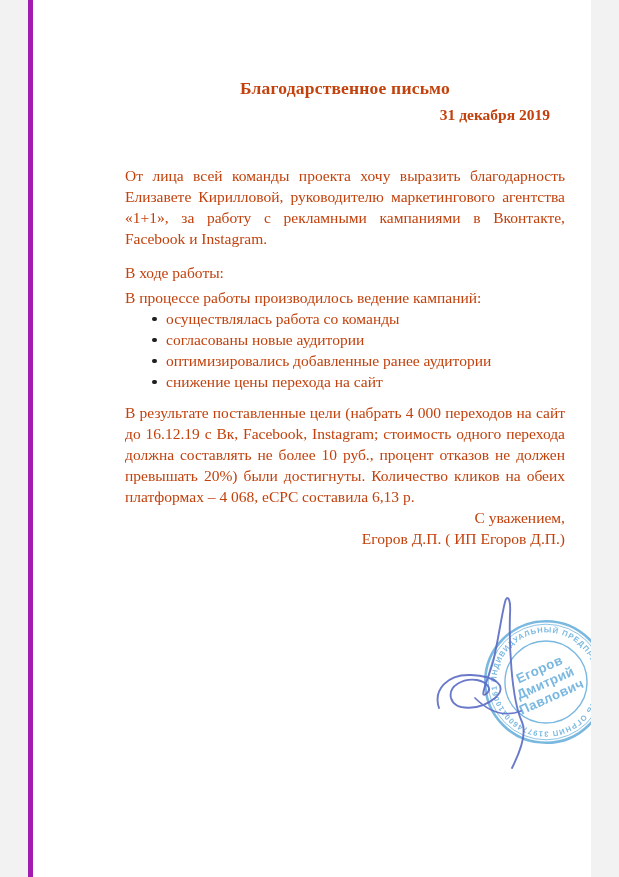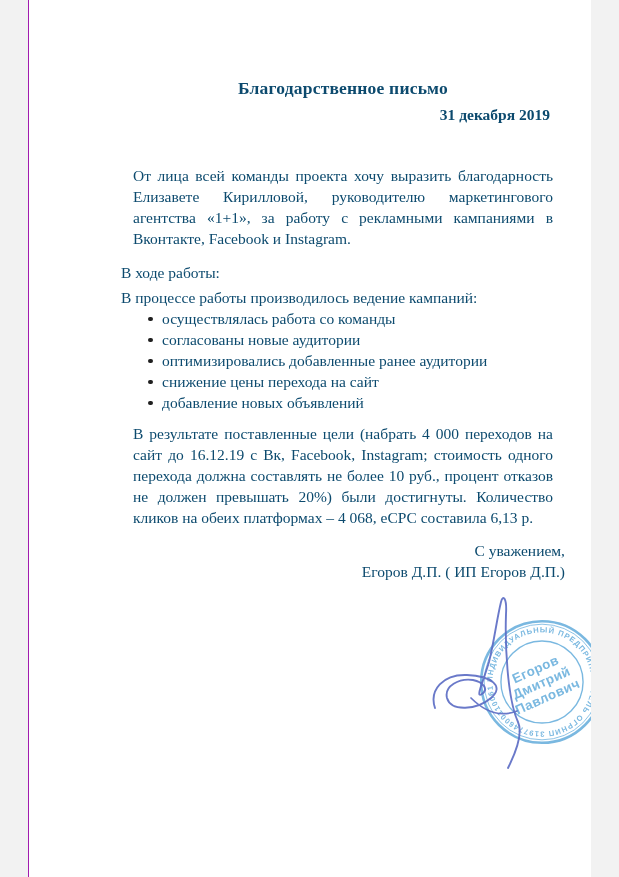--- a/index.html
+++ b/index.html
@@ -1,25 +1,25 @@
 <!DOCTYPE html>
 <html lang="ru"><head>
 <meta charset="utf-8">
 <style>
   html,body{margin:0;padding:0;background:#f2f2f2;}
   .page{
     position:relative;
     width:563px;height:877px;
     margin:0 auto;
     background:#ffffff;
-    border-left:1px solid #a21caf;
+    border-left:5px solid #a21caf;
     box-sizing:border-box;
     overflow:hidden;
     font-family:"Liberation Serif","DejaVu Serif",serif;
-    color:#0c4a6e;
+    color:#c2410c;
   }
   .content{
     position:absolute;
     left:92px;right:26px;top:0;
     font-size:15.5px;
     line-height:21px;
   }
   .title{
     margin:78px 0 0 0;
     font-size:17.5px;
@@ -27,21 +27,21 @@
     text-align:center;
     letter-spacing:.2px;
   }
   .date{
     margin-top:5px;
     padding-right:15px;
     text-align:right;
     font-weight:bold;
   }
   p.para{
-    margin:12px;
+    margin:0;
     text-align:justify;
   }
   p.intro{margin-top:40px;}
   p.heading{margin:13px 0 0 0;text-align:left;}
   p.heading.tight{margin-top:4px;}
   ul.blist{
     list-style:none;
     margin:0;padding:0;
   }
   ul.blist li{
@@ -101,21 +101,20 @@
     <p class="para intro">От лица всей команды проекта хочу выразить благодарность Елизавете Кирилловой, руководителю маркетингового агентства «1+1», за работу с рекламными кампаниями в Вконтакте, Facebook и Instagram.</p>
 
     <p class="heading">В ходе работы:</p>
 
     <p class="heading tight">В процессе работы производилось ведение кампаний:</p>
     <ul class="blist">
       <li>осуществлялась работа со команды</li>
       <li>согласованы новые аудитории</li>
       <li>оптимизировались добавленные ранее аудитории</li>
       <li>снижение цены перехода на сайт</li>
-      <li>добавление новых объявлений</li>
     </ul>
 
     <p class="para result">В результате поставленные цели (набрать 4 000 переходов на сайт до 16.12.19 с Вк, Facebook, Instagram; стоимость одного перехода должна составлять не более 10 руб., процент отказов не должен превышать 20%) были достигнуты. Количество кликов на обеих платформах – 4 068, eCPC составила 6,13 р.</p>
 
     <div class="closing">
       <div>С уважением,</div>
       <div>Егоров Д.П. ( ИП Егоров Д.П.)</div>
     </div>
   </div>
 

